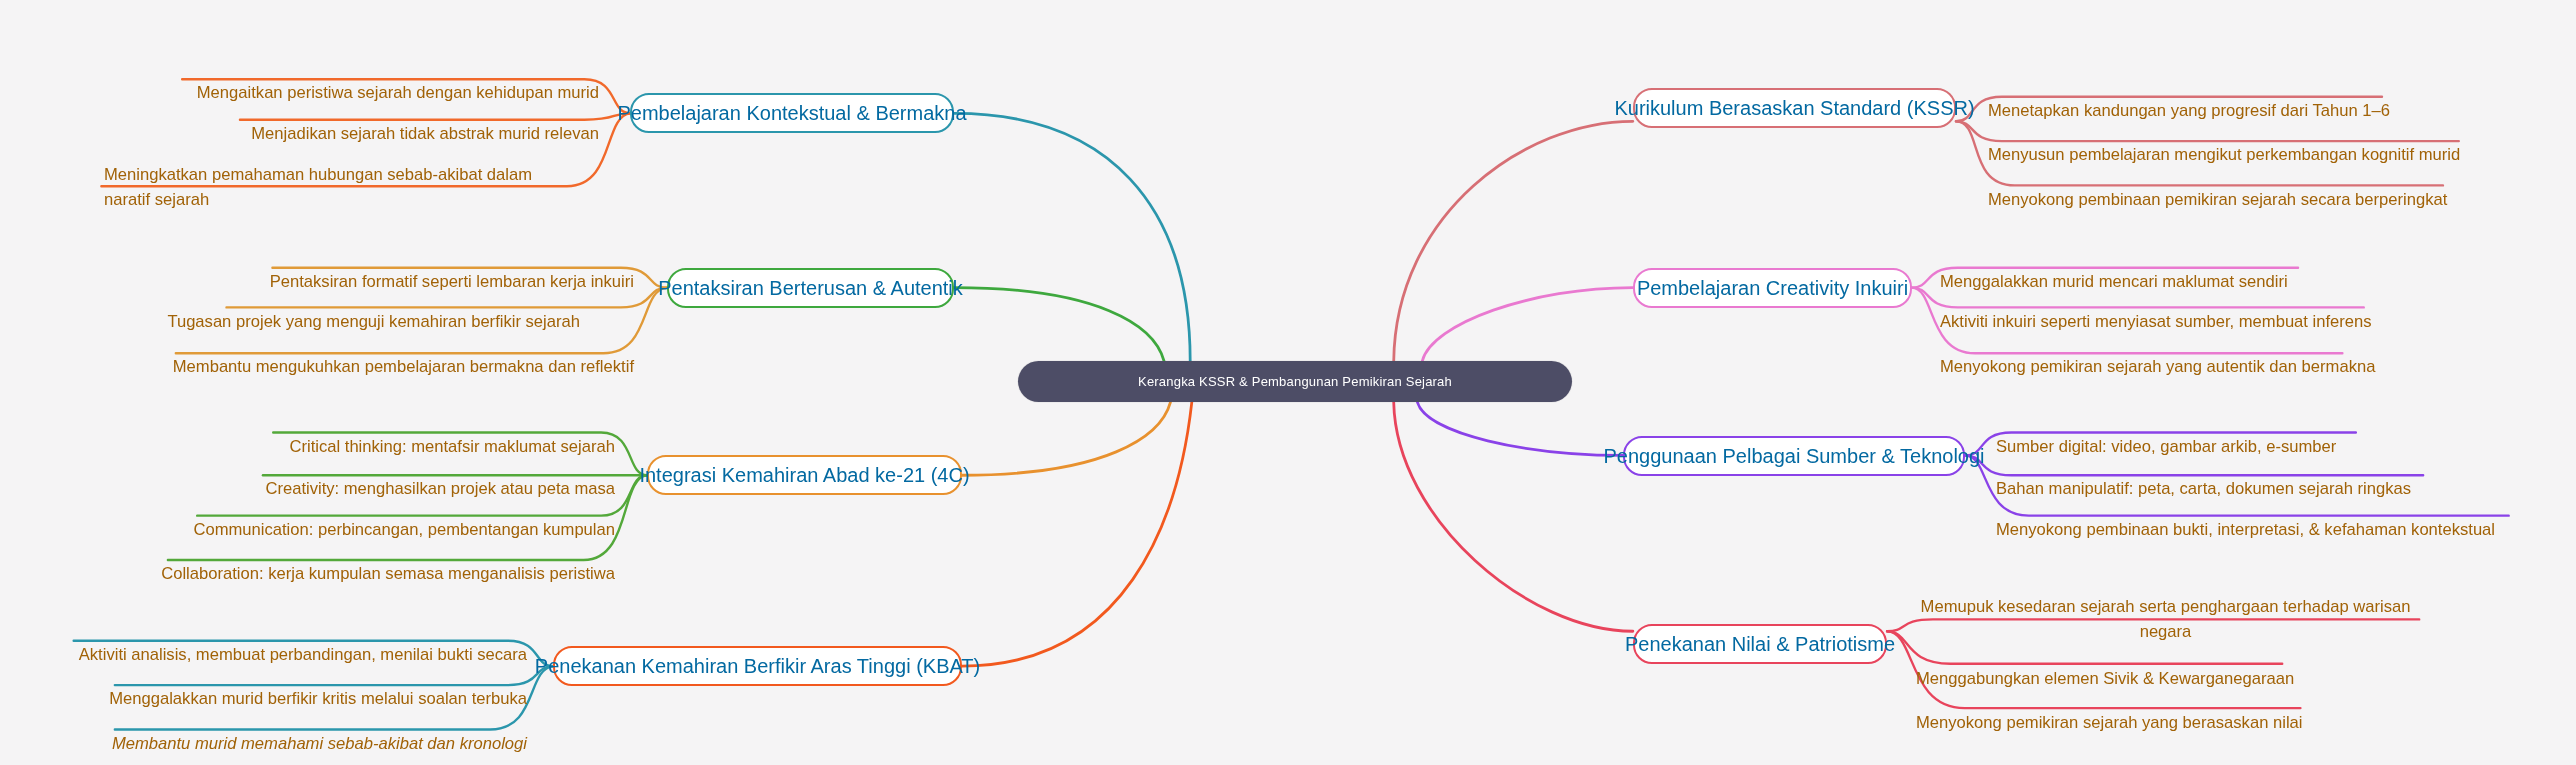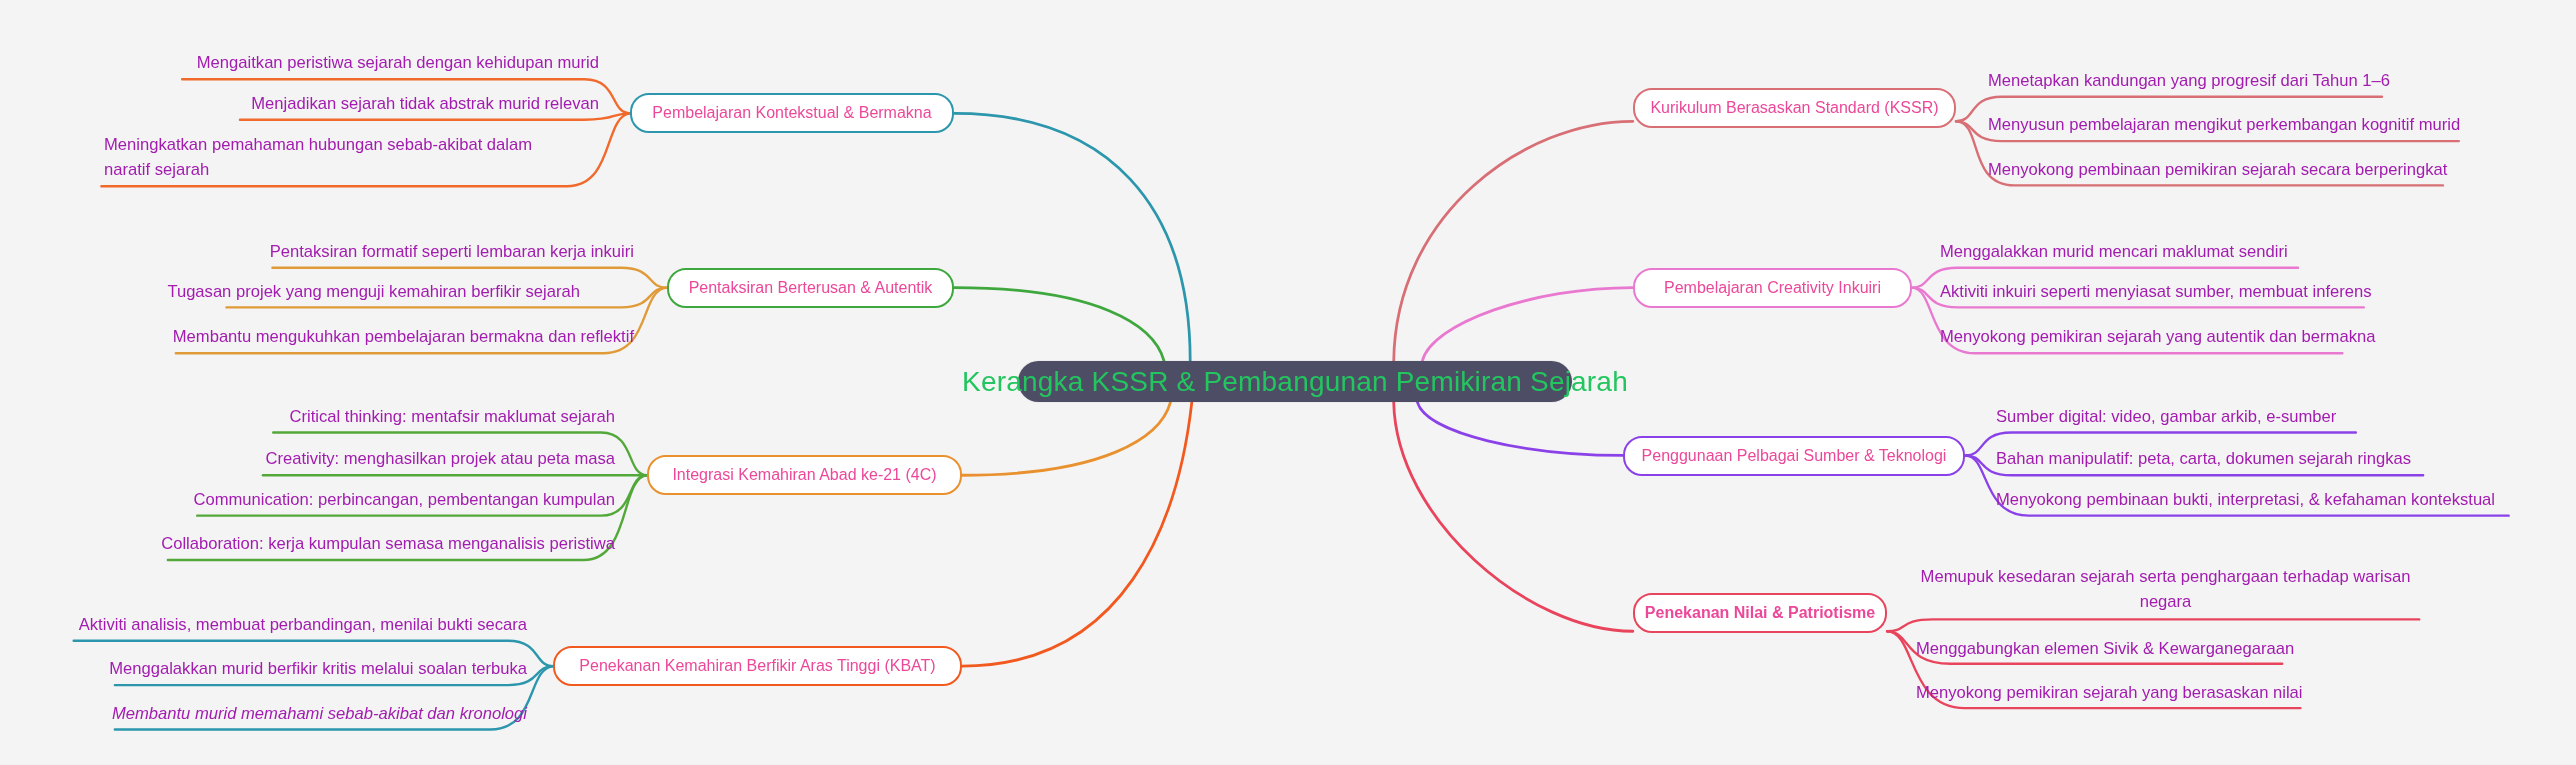--- a/index.html
+++ b/index.html
@@ -7,31 +7,31 @@
     width:2576px;height:766px;position:relative;overflow:hidden;
     background:#f5f4f5;
     font-family:"Liberation Sans", sans-serif;
   }
   #links{position:absolute;left:0;top:0;width:2576px;height:766px;}
   #links path{fill:none;stroke-linecap:round;}
   .root-node{
     position:absolute;left:1018px;top:361px;width:554px;height:41px;
     background:#4d4d66;border-radius:20.6px;
     display:flex;align-items:center;justify-content:center;
-    color:#22c55e;font-size:28px;letter-spacing:0.2px;white-space:nowrap;
+    color:#ffffff;font-size:13px;letter-spacing:0.2px;white-space:nowrap;
     box-shadow:0 0 0 0.8px rgba(0,0,0,.05);
   }
   .topic{
     position:absolute;height:40px;background:#ffffff;border-radius:19px;
     display:flex;align-items:center;justify-content:center;
-    color:#ec4899;font-size:16px;white-space:nowrap;
+    color:#0369a1;font-size:20px;white-space:nowrap;
     box-sizing:border-box;border:2.4px solid #999;
   }
   .child{
-    position:absolute;color:#a21caf;font-size:16.6px;line-height:24.5px;white-space:nowrap;
+    position:absolute;color:#a16207;font-size:16.6px;line-height:24.5px;white-space:nowrap;margin-top:30px;
   }
   .child.wrap{white-space:normal;text-align:left;}
 </style>
 </head>
 <body>
 
 <svg id="links" viewBox="0 0 3253 967" xmlns="http://www.w3.org/2000/svg">
 
   <path d="M 1205,143 C 1400,143 1503,260 1503,456" stroke="#2b96ac" stroke-width="3.5"></path>
   <path d="M 1205,363 C 1385,363 1458,410 1470,456" stroke="#3ea83e" stroke-width="3.5"></path>
@@ -79,21 +79,21 @@
 <div class="root-node">Kerangka KSSR &amp; Pembangunan Pemikiran Sejarah</div>
 
 <div class="topic" style="right:1622px;top:93px;width:324px;border-color:#2b96ac;">Pembelajaran Kontekstual &amp; Bermakna</div>
 <div class="topic" style="right:1622px;top:268px;width:287px;border-color:#3ea83e;">Pentaksiran Berterusan &amp; Autentik</div>
 <div class="topic" style="right:1614px;top:455px;width:315px;border-color:#e8912e;">Integrasi Kemahiran Abad ke-21 (4C)</div>
 <div class="topic" style="right:1614px;top:646px;width:409px;border-color:#f2591e;">Penekanan Kemahiran Berfikir Aras Tinggi (KBAT)</div>
 
 <div class="topic" style="left:1633px;top:88px;width:323px;border-color:#d76f75;">Kurikulum Berasaskan Standard (KSSR)</div>
 <div class="topic" style="left:1633px;top:268px;width:279px;border-color:#e979d0;">Pembelajaran Creativity Inkuiri</div>
 <div class="topic" style="left:1623px;top:436px;width:342px;border-color:#8a42e8;">Penggunaan Pelbagai Sumber &amp; Teknologi</div>
-<div class="topic" style="left:1633px;top:593px;width:254px;border-color:#e8445c;font-weight:bold;">Penekanan Nilai &amp; Patriotisme</div>
+<div class="topic" style="left:1633px;top:624px;width:254px;border-color:#e8445c;">Penekanan Nilai &amp; Patriotisme</div>
 
 <div class="child" style="right:1977px;top:51px;">Mengaitkan peristiwa sejarah dengan kehidupan murid</div>
 <div class="child" style="right:1977px;top:92px;">Menjadikan sejarah tidak abstrak murid relevan</div>
 <div class="child wrap" style="left:104px;top:133px;width:475px;">Meningkatkan pemahaman hubungan sebab-akibat dalam naratif sejarah</div>
 
 <div class="child" style="right:1942px;top:240px;">Pentaksiran formatif seperti lembaran kerja inkuiri</div>
 <div class="child" style="right:1996px;top:280px;">Tugasan projek yang menguji kemahiran berfikir sejarah</div>
 <div class="child" style="right:1942px;top:325px;">Membantu mengukuhkan pembelajaran bermakna dan reflektif</div>
 
 <div class="child" style="right:1961px;top:405px;">Critical thinking: mentafsir maklumat sejarah</div>

